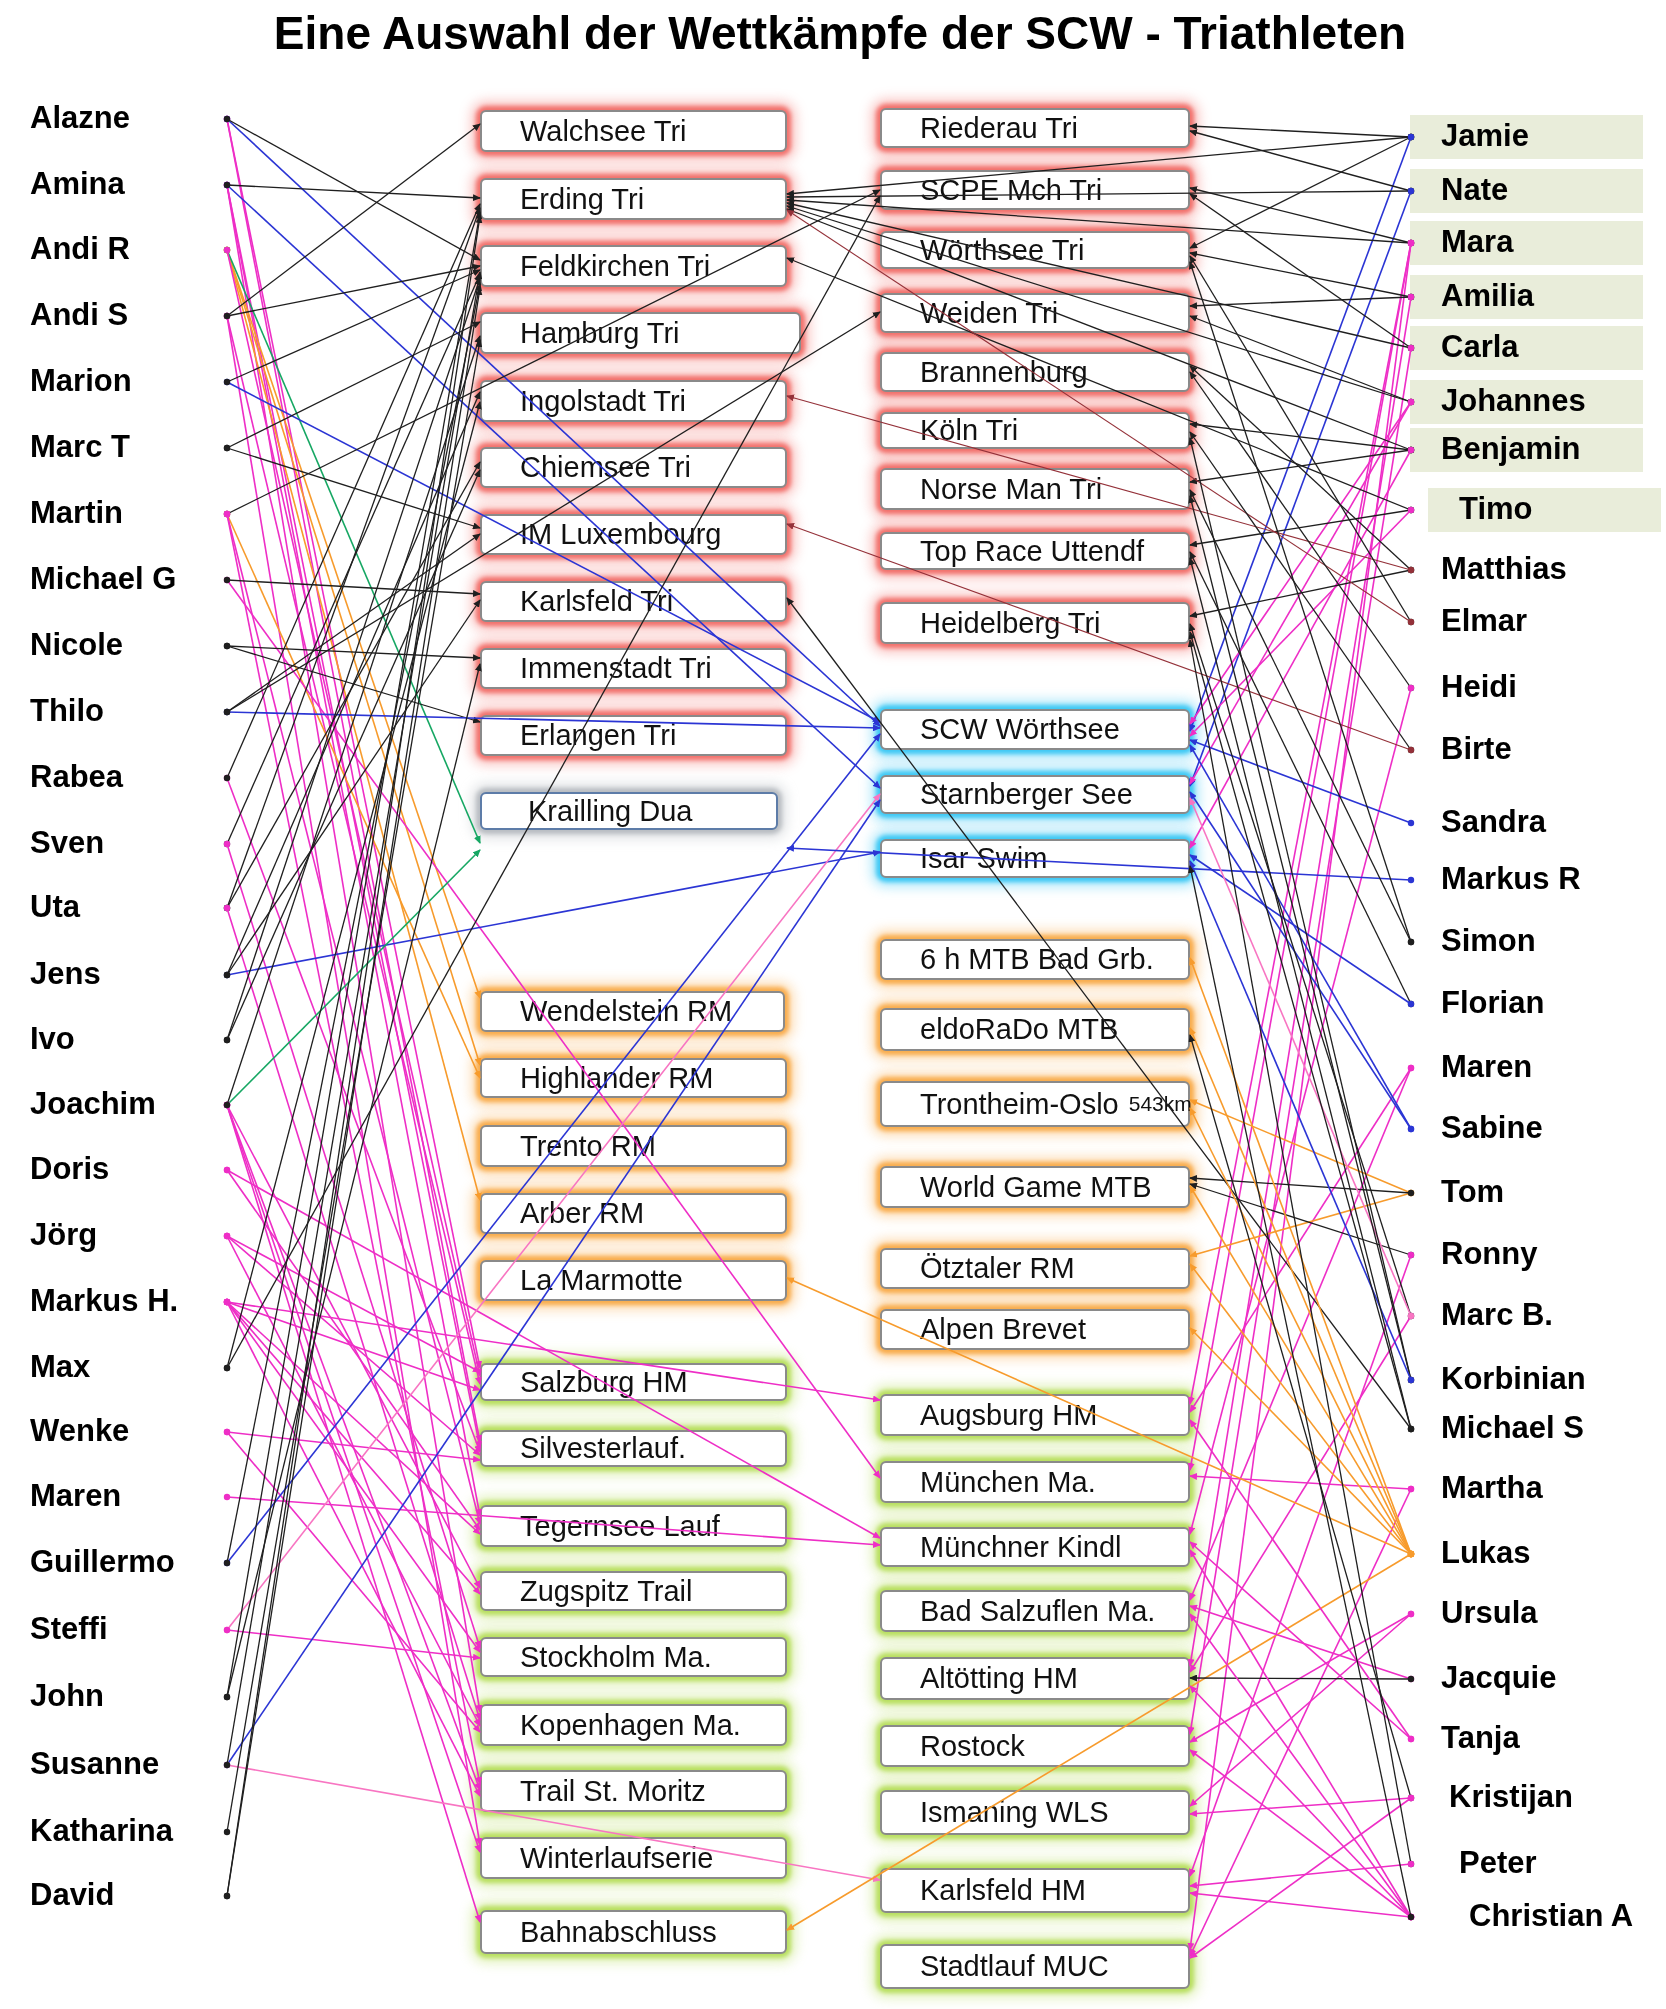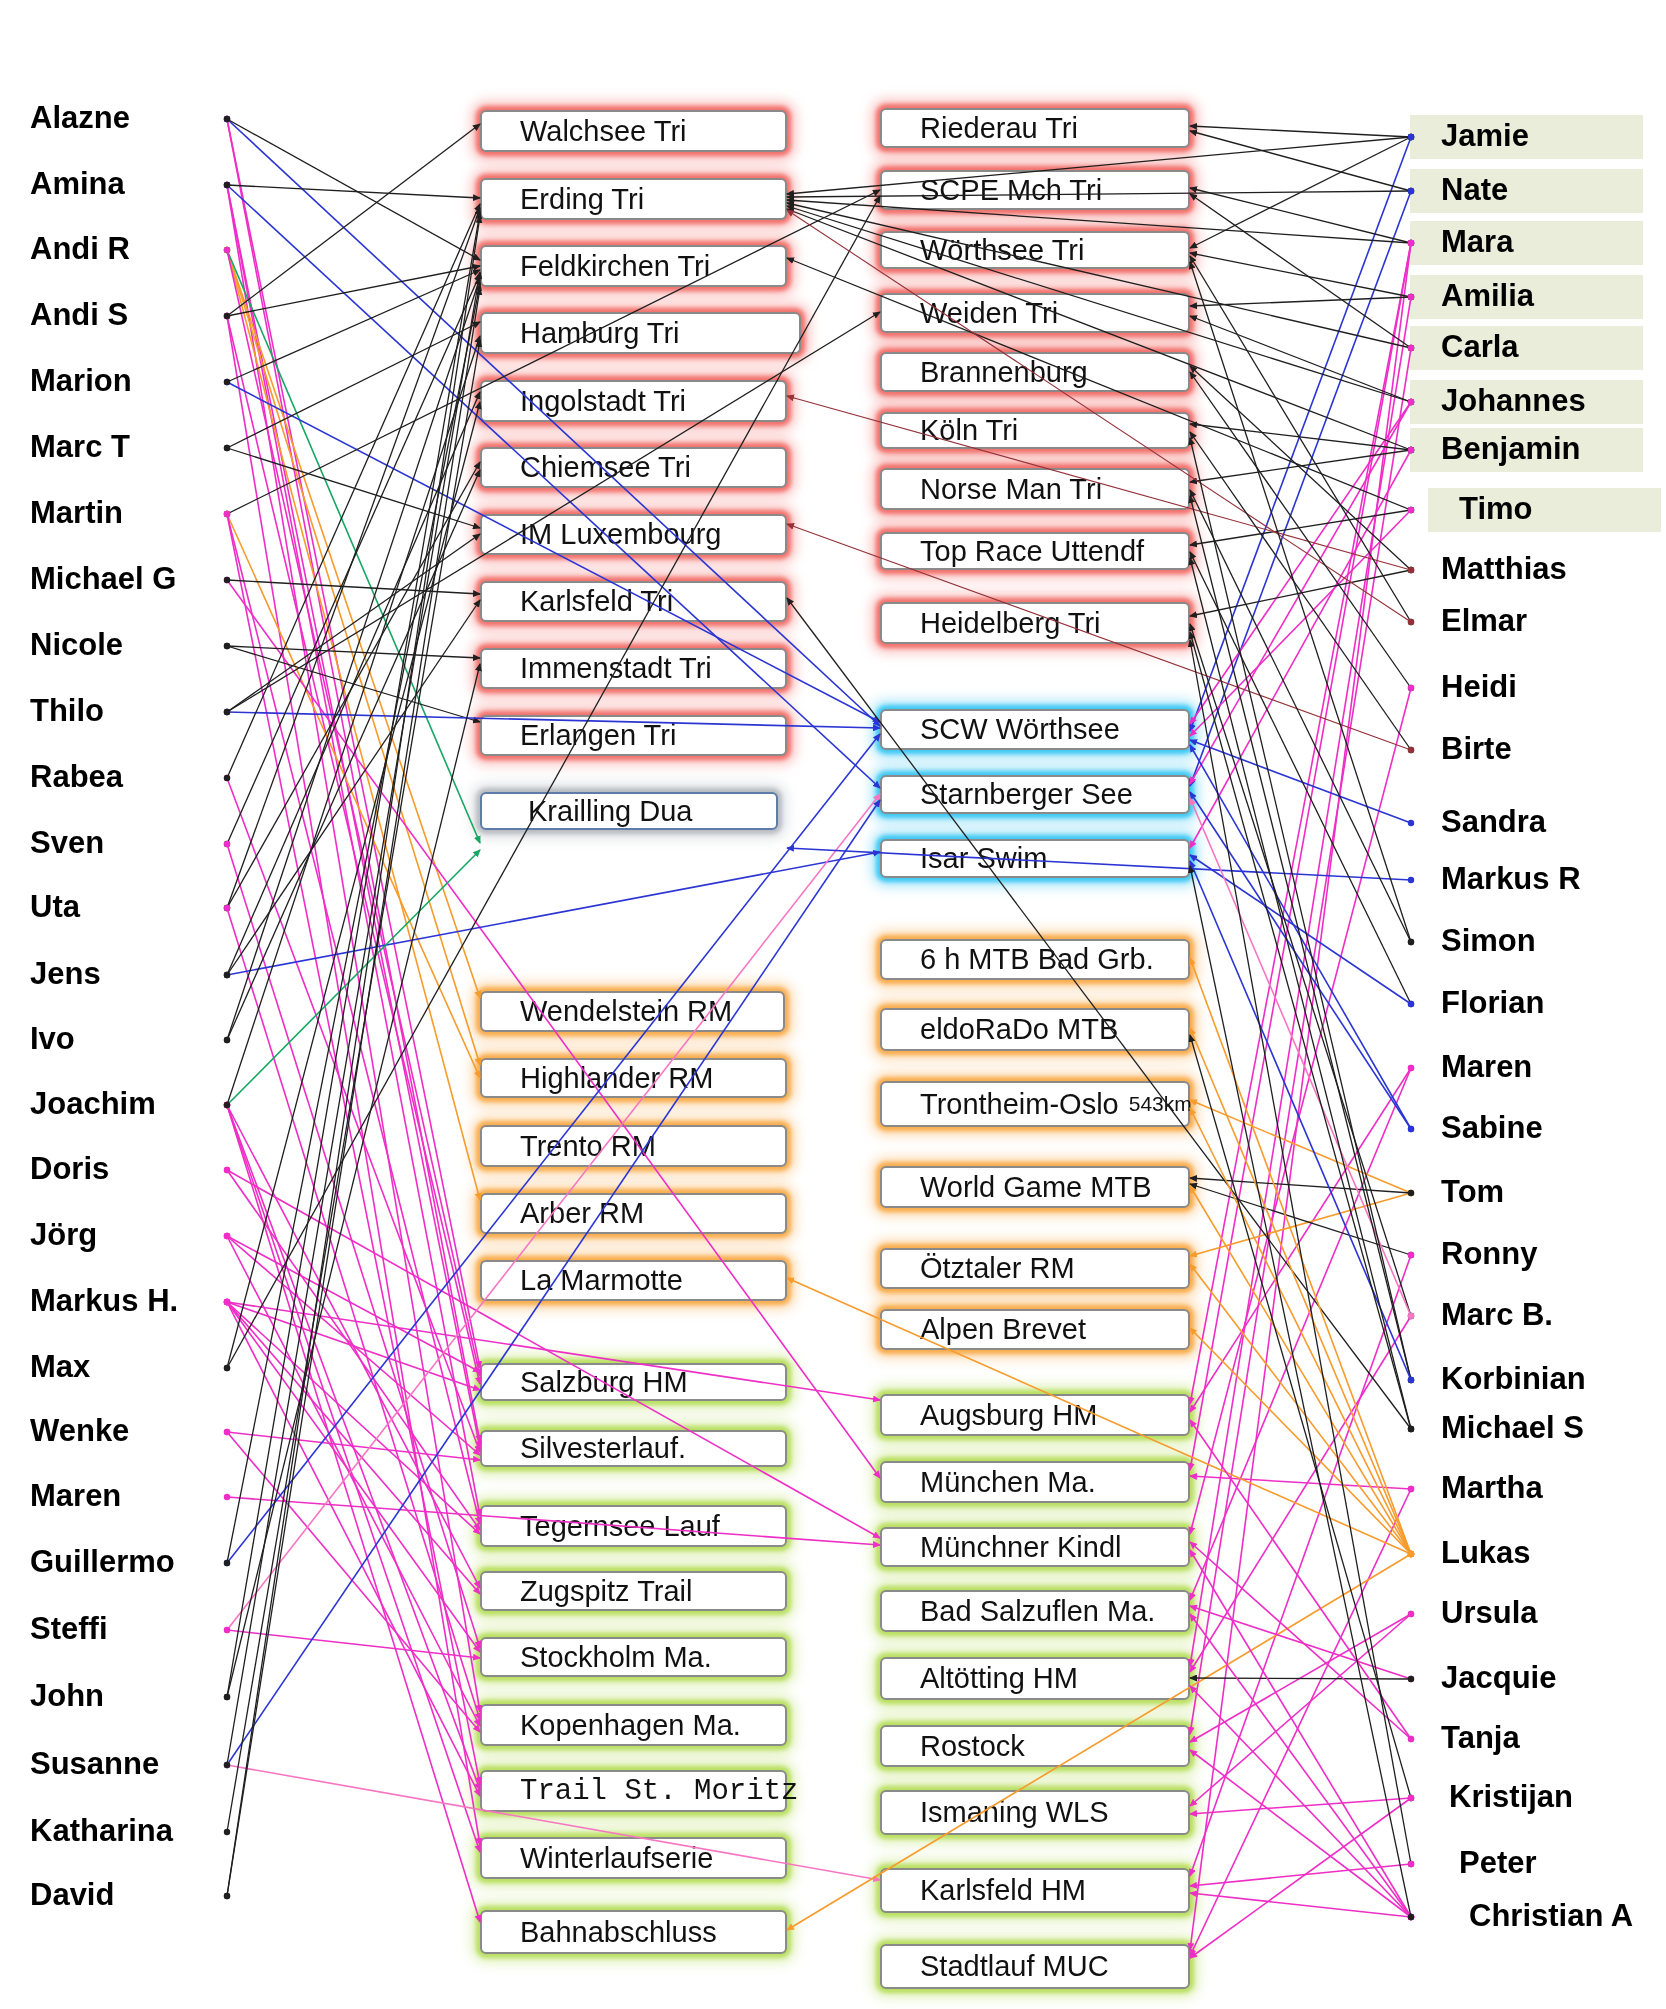--- a/index.html
+++ b/index.html
@@ -13,20 +13,21 @@
   .nbox{position:absolute;background:#ffffff;border:2px solid #0369a1;border-radius:6px;
         z-index:2;display:flex;align-items:center;padding-left:38px;box-sizing:border-box;
         font-size:29px;color:#111;white-space:nowrap;}
   .nbox .sfx{font-size:21px;margin-left:10px;}
   #edges{position:absolute;left:0;top:0;z-index:3;pointer-events:none;}
 </style>
 </head>
 <body>
 
 <div id="canvas">
+  <div id="title">Eine Auswahl der Wettkämpfe der SCW - Triathleten</div>
   <div id="hl-layer">
       <div class="rhl" style="left: 1410px; top: 115px; background: rgb(233, 237, 218);"></div>
       <div class="rhl" style="left: 1410px; top: 169px; background: rgb(233, 237, 218);"></div>
       <div class="rhl" style="left: 1410px; top: 221px; background: rgb(233, 237, 218);"></div>
       <div class="rhl" style="left: 1410px; top: 275px; background: rgb(233, 237, 218);"></div>
       <div class="rhl" style="left: 1410px; top: 326px; background: rgb(233, 237, 218);"></div>
       <div class="rhl" style="left: 1410px; top: 380px; background: rgb(233, 237, 218);"></div>
       <div class="rhl" style="left: 1410px; top: 428px; background: rgb(233, 237, 218);"></div>
       <div class="rhl" style="left: 1428px; top: 488px; background: rgb(233, 237, 218);"></div>
     </div>
@@ -153,21 +154,21 @@
       </div>
       <div class="nbox" style="left: 480px; top: 1571px; width: 307px; height: 40px; border-color: rgb(138, 138, 138); box-shadow: rgb(184, 223, 95) 0px 0px 4px 4px, rgba(184, 223, 95, 0.4) 0px 0px 12px 9px;">
         <span>Zugspitz Trail</span>
       </div>
       <div class="nbox" style="left: 480px; top: 1637px; width: 307px; height: 40px; border-color: rgb(138, 138, 138); box-shadow: rgb(184, 223, 95) 0px 0px 4px 4px, rgba(184, 223, 95, 0.4) 0px 0px 12px 9px;">
         <span>Stockholm Ma.</span>
       </div>
       <div class="nbox" style="left: 480px; top: 1704px; width: 307px; height: 42px; border-color: rgb(138, 138, 138); box-shadow: rgb(184, 223, 95) 0px 0px 4px 4px, rgba(184, 223, 95, 0.4) 0px 0px 12px 9px;">
         <span>Kopenhagen Ma.</span>
       </div>
-      <div class="nbox" style="left: 480px; top: 1770px; width: 307px; height: 42px; border-color: rgb(138, 138, 138); box-shadow: rgb(184, 223, 95) 0px 0px 4px 4px, rgba(184, 223, 95, 0.4) 0px 0px 12px 9px; font-family: Liberation Mono, monospace;">
+      <div class="nbox" style="left: 480px; top: 1770px; width: 307px; height: 42px; border-color: rgb(138, 138, 138); box-shadow: rgb(184, 223, 95) 0px 0px 4px 4px, rgba(184, 223, 95, 0.4) 0px 0px 12px 9px;">
         <span>Trail St. Moritz</span>
       </div>
       <div class="nbox" style="left: 480px; top: 1837px; width: 307px; height: 42px; border-color: rgb(138, 138, 138); box-shadow: rgb(184, 223, 95) 0px 0px 4px 4px, rgba(184, 223, 95, 0.4) 0px 0px 12px 9px;">
         <span>Winterlaufserie</span>
       </div>
       <div class="nbox" style="left: 480px; top: 1910px; width: 307px; height: 44px; border-color: rgb(138, 138, 138); box-shadow: rgb(184, 223, 95) 0px 0px 4px 4px, rgba(184, 223, 95, 0.4) 0px 0px 12px 9px;">
         <span>Bahnabschluss</span>
       </div>
     </div>
   <div id="boxes-right">

